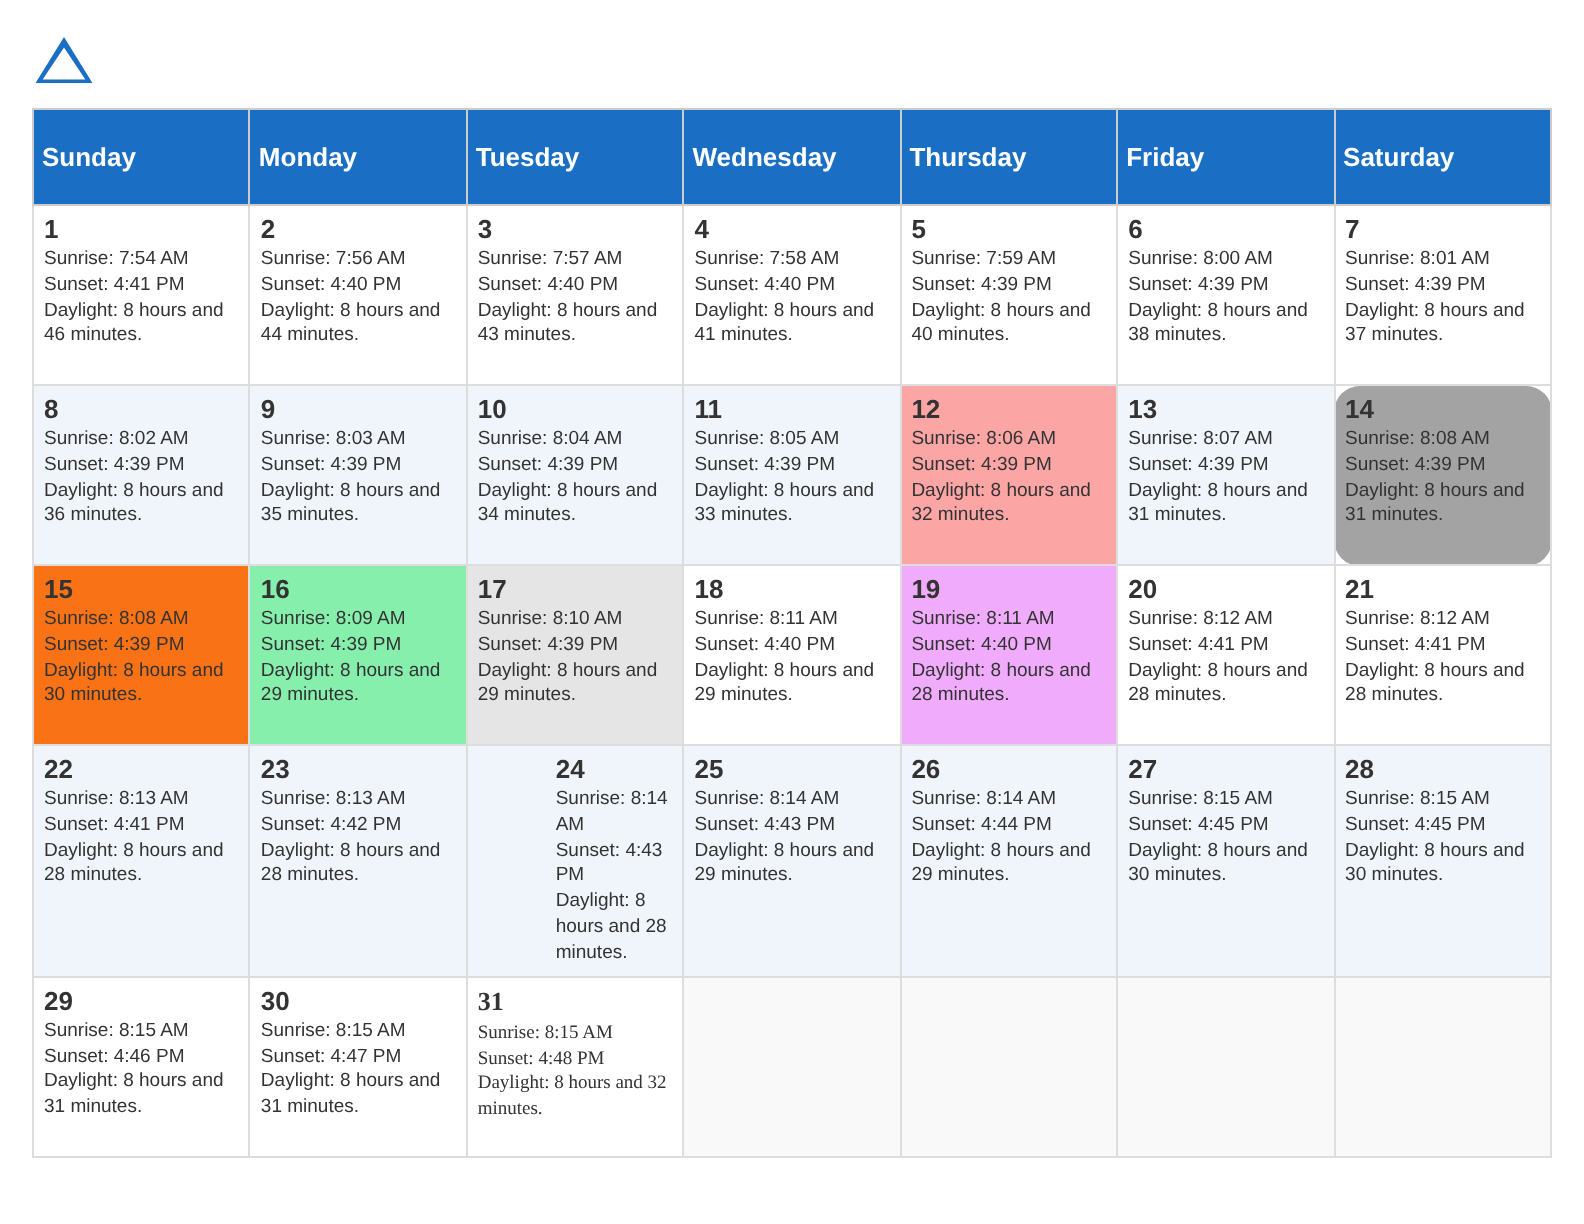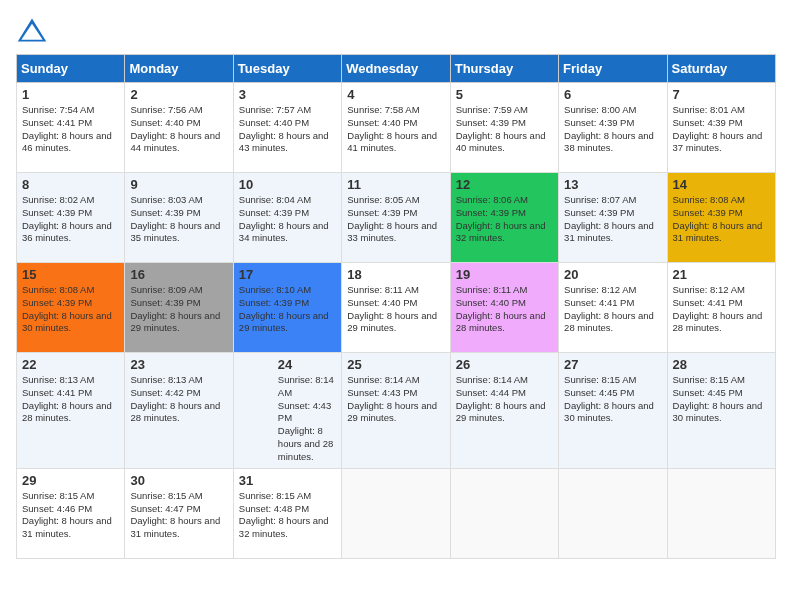--- a/index.html
+++ b/index.html
@@ -35,21 +35,21 @@
     .title-block { text-align: right; }
     .month-title { font-size: 32px; font-weight: 300; color: #333; }
     .location-title { font-size: 14px; color: #555; }
 
     .calendar { width: 100%; border-collapse: collapse; }
     .calendar th {
       background: #1a6fc4;
       color: #fff;
       font-size: 13px;
       font-weight: bold;
-      padding: 6px 4px;
+      padding: 16px 4px;
       text-align: left;
       border: 1px solid #ccc;
     }
     .calendar td {
       border: 1px solid #ddd;
       vertical-align: top;
       padding: 4px 5px;
       font-size: 10px;
       color: #333;
       width: 14.28%;
@@ -163,53 +163,53 @@
           <div class="cell-text">
             Sunrise: 8:04 AM<br>Sunset: 4:39 PM<br>Daylight: 8 hours and 34 minutes.
           </div>
         </td>
         <td style="background: rgb(240, 245, 251);">
           <span class="day-num">11</span>
           <div class="cell-text">
             Sunrise: 8:05 AM<br>Sunset: 4:39 PM<br>Daylight: 8 hours and 33 minutes.
           </div>
         </td>
-        <td style="background: #22c55e;">
+        <td style="background: #fca5a5;">
           <span class="day-num">12</span>
           <div class="cell-text">
             Sunrise: 8:06 AM<br>Sunset: 4:39 PM<br>Daylight: 8 hours and 32 minutes.
           </div>
         </td>
         <td style="background: rgb(240, 245, 251);">
           <span class="day-num">13</span>
           <div class="cell-text">
             Sunrise: 8:07 AM<br>Sunset: 4:39 PM<br>Daylight: 8 hours and 31 minutes.
           </div>
         </td>
-        <td style="background: #eab308;">
+        <td style="background: #a3a3a3; border-radius: 13px;">
           <span class="day-num">14</span>
           <div class="cell-text">
             Sunrise: 8:08 AM<br>Sunset: 4:39 PM<br>Daylight: 8 hours and 31 minutes.
           </div>
         </td>
       </tr>
       <tr>
         <td style="background: #f97316;">
           <span class="day-num">15</span>
           <div class="cell-text">
             Sunrise: 8:08 AM<br>Sunset: 4:39 PM<br>Daylight: 8 hours and 30 minutes.
           </div>
         </td>
-        <td style="background: #a3a3a3;">
+        <td style="background: #86efac;">
           <span class="day-num">16</span>
           <div class="cell-text">
             Sunrise: 8:09 AM<br>Sunset: 4:39 PM<br>Daylight: 8 hours and 29 minutes.
           </div>
         </td>
-        <td style="background: #3b82f6; margin-top: 38px;">
+        <td style="background: #e5e5e5; margin-top: 38px;">
           <span class="day-num">17</span>
           <div class="cell-text">
             Sunrise: 8:10 AM<br>Sunset: 4:39 PM<br>Daylight: 8 hours and 29 minutes.
           </div>
         </td>
         <td style="background: rgb(255, 255, 255);">
           <span class="day-num">18</span>
           <div class="cell-text">
             Sunrise: 8:11 AM<br>Sunset: 4:40 PM<br>Daylight: 8 hours and 29 minutes.
           </div>
@@ -283,21 +283,21 @@
           <div class="cell-text">
             Sunrise: 8:15 AM<br>Sunset: 4:46 PM<br>Daylight: 8 hours and 31 minutes.
           </div>
         </td>
         <td style="background: rgb(255, 255, 255); margin-top: 20px;">
           <span class="day-num">30</span>
           <div class="cell-text">
             Sunrise: 8:15 AM<br>Sunset: 4:47 PM<br>Daylight: 8 hours and 31 minutes.
           </div>
         </td>
-        <td style="background: rgb(255, 255, 255);">
+        <td style="background: rgb(255, 255, 255); font-family: Liberation Serif, serif;">
           <span class="day-num">31</span>
           <div class="cell-text">
             Sunrise: 8:15 AM<br>Sunset: 4:48 PM<br>Daylight: 8 hours and 32 minutes.
           </div>
         </td>
         <td class="empty-cell"></td>
         <td class="empty-cell"></td>
         <td class="empty-cell"></td>
         <td class="empty-cell"></td>
       </tr>

